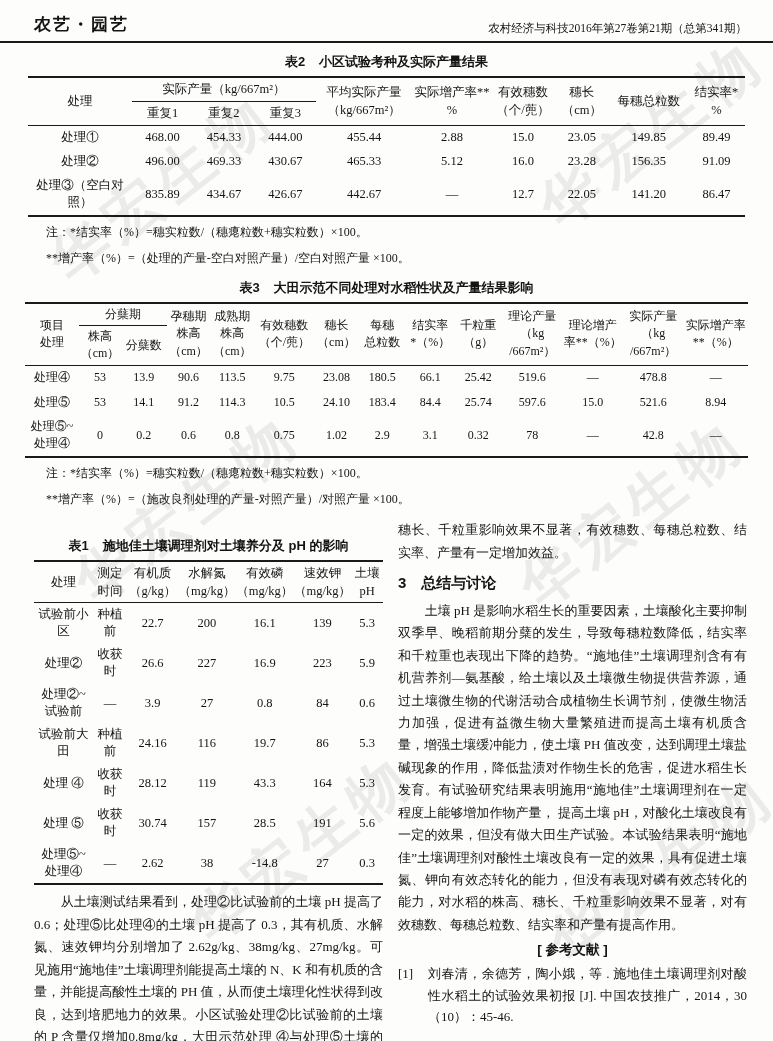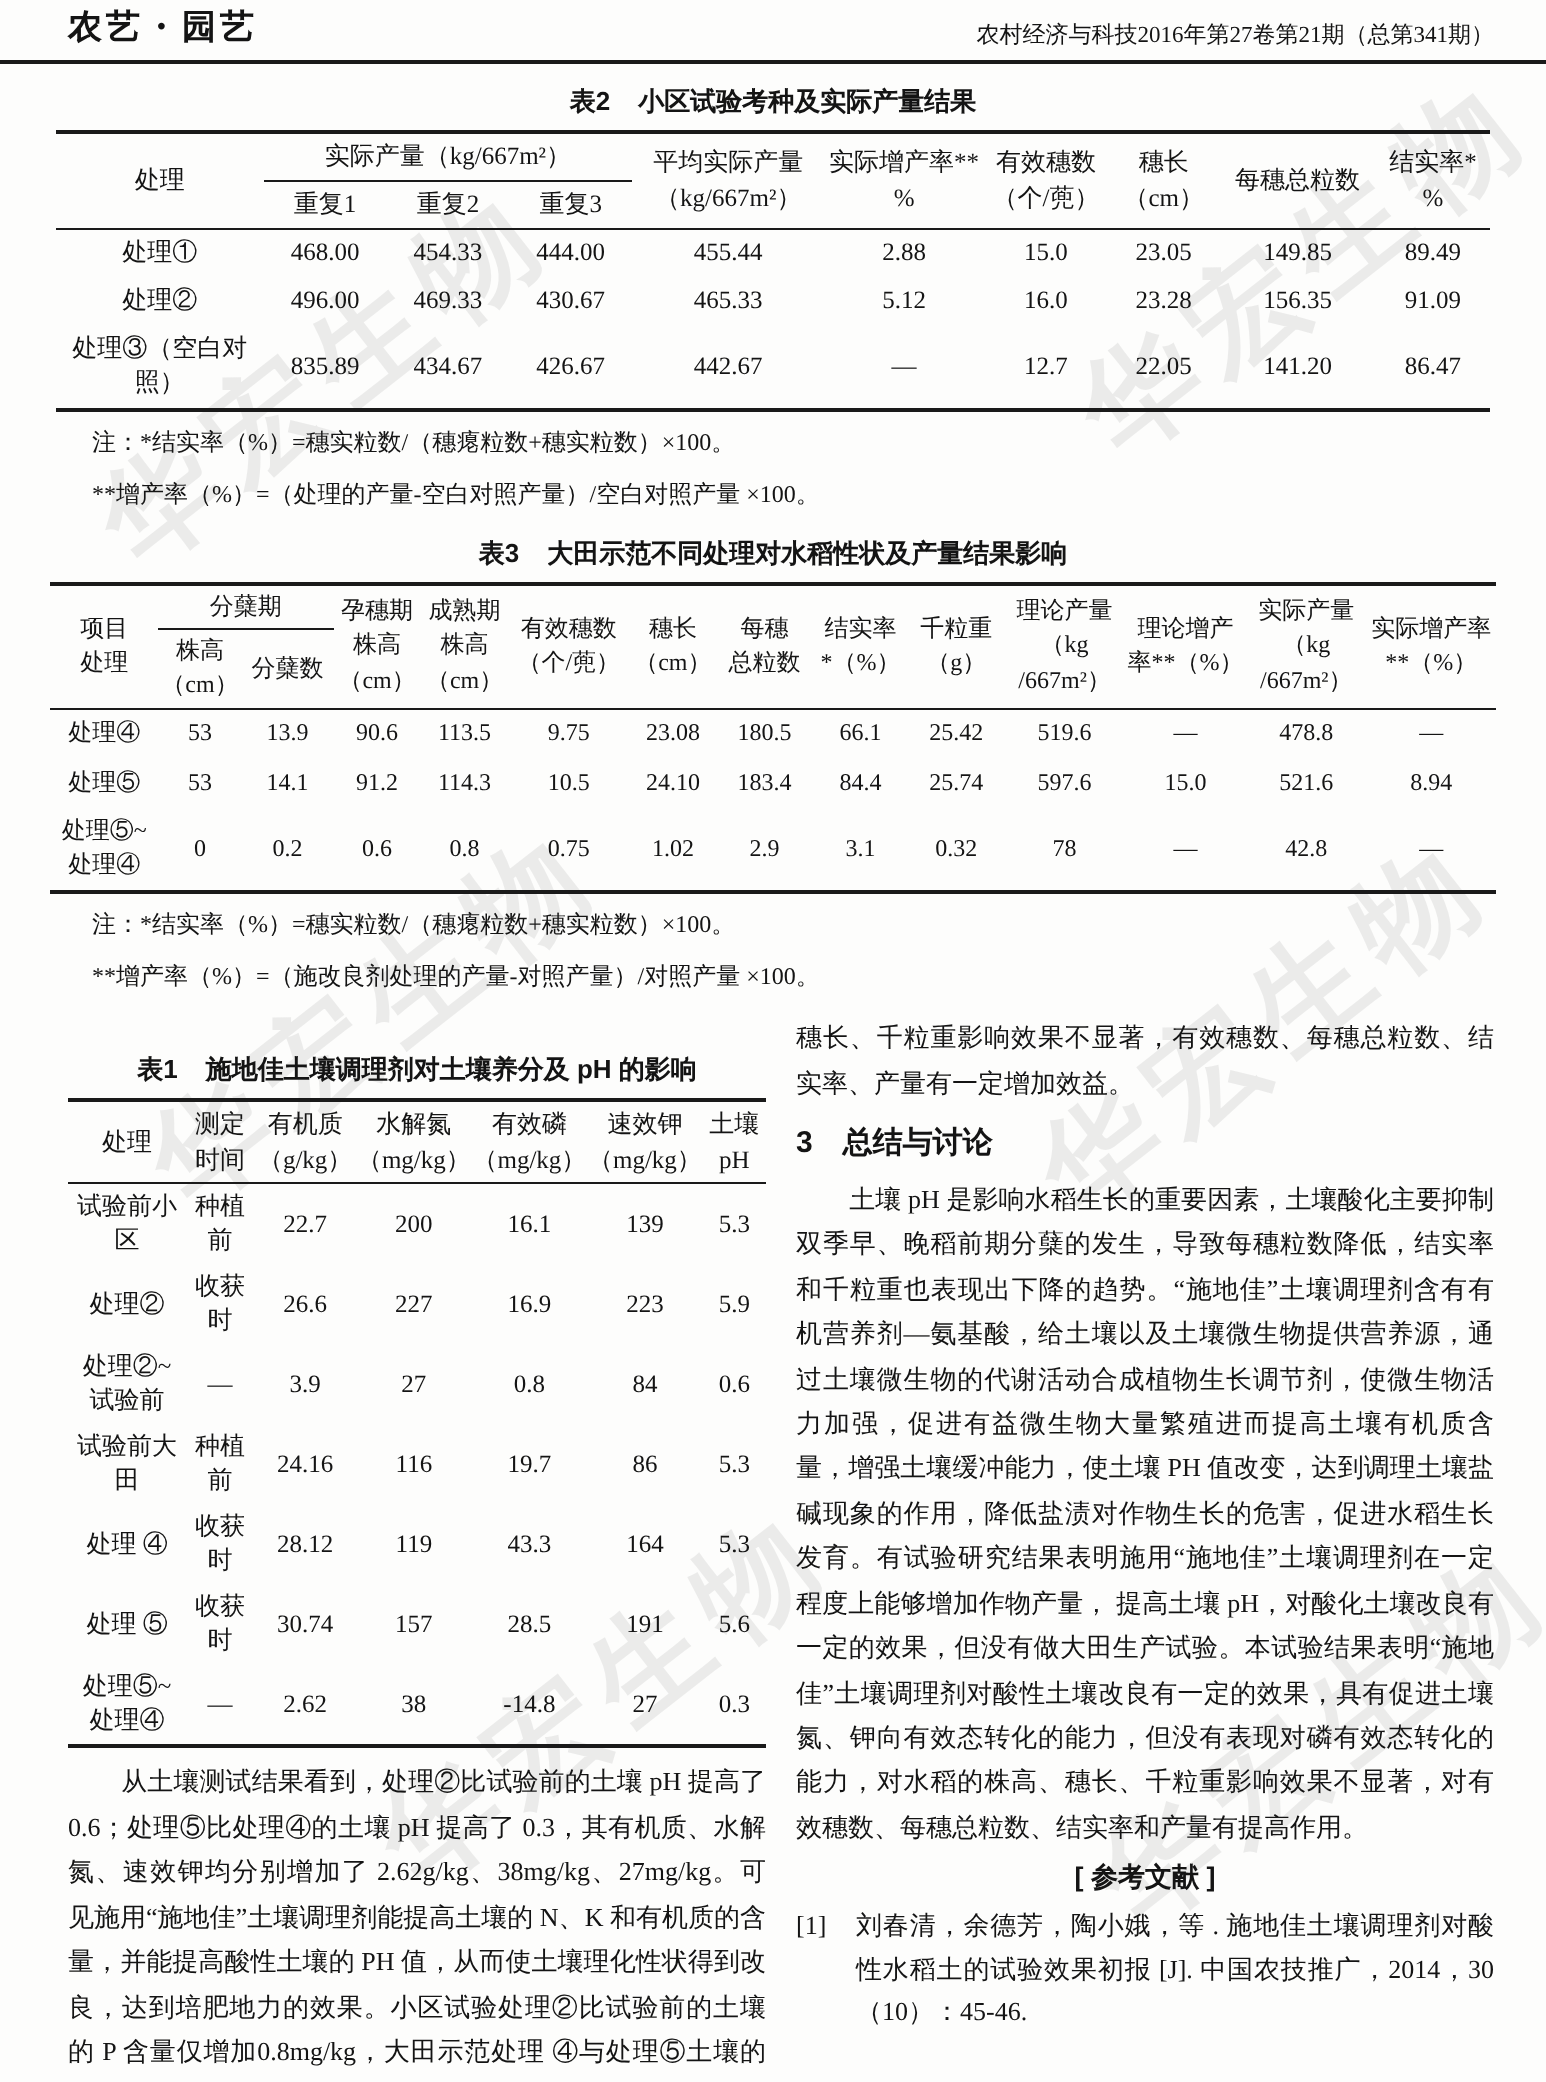--- a/index.html
+++ b/index.html
@@ -7,21 +7,21 @@
   .page { position:relative; width:773px; height:1041px; margin:0 auto; background:#fdfdfc; color:#141414; overflow:hidden; }
 
   
   .wm { position:absolute; font-family:"Liberation Sans","DejaVu Sans",sans-serif; font-weight:bold;
         font-size:58px; letter-spacing:8px; color:#a8a8a8; opacity:.20; transform:rotate(-38deg);
         white-space:nowrap; pointer-events:none; z-index:0; }
 
   .content { position:relative; z-index:1; }
 
   
-  .hdr { display:flex; justify-content:space-between; align-items:flex-end; padding:2px 26px 5px 34px;
+  .hdr { display:flex; justify-content:space-between; align-items:flex-end; padding:13px 26px 5px 34px;
          border-bottom:2.5px solid #1a1a1a; }
   .hdr-left { font-family:"Liberation Sans","DejaVu Sans",sans-serif; font-weight:bold; font-size:17px; letter-spacing:2px; }
   .hdr-right { font-size:11.5px; }
 
   
   .tbl-title { text-align:center; font-family:"Liberation Sans","DejaVu Sans",sans-serif; font-weight:bold;
                font-size:13px; margin:10px 0 5px; }
   .tbl-title .lbl { margin-right:14px; }
   table { border-collapse:collapse; border-top:2px solid #1a1a1a; border-bottom:2px solid #1a1a1a; }
   thead { border-bottom:1.5px solid #1a1a1a; }

